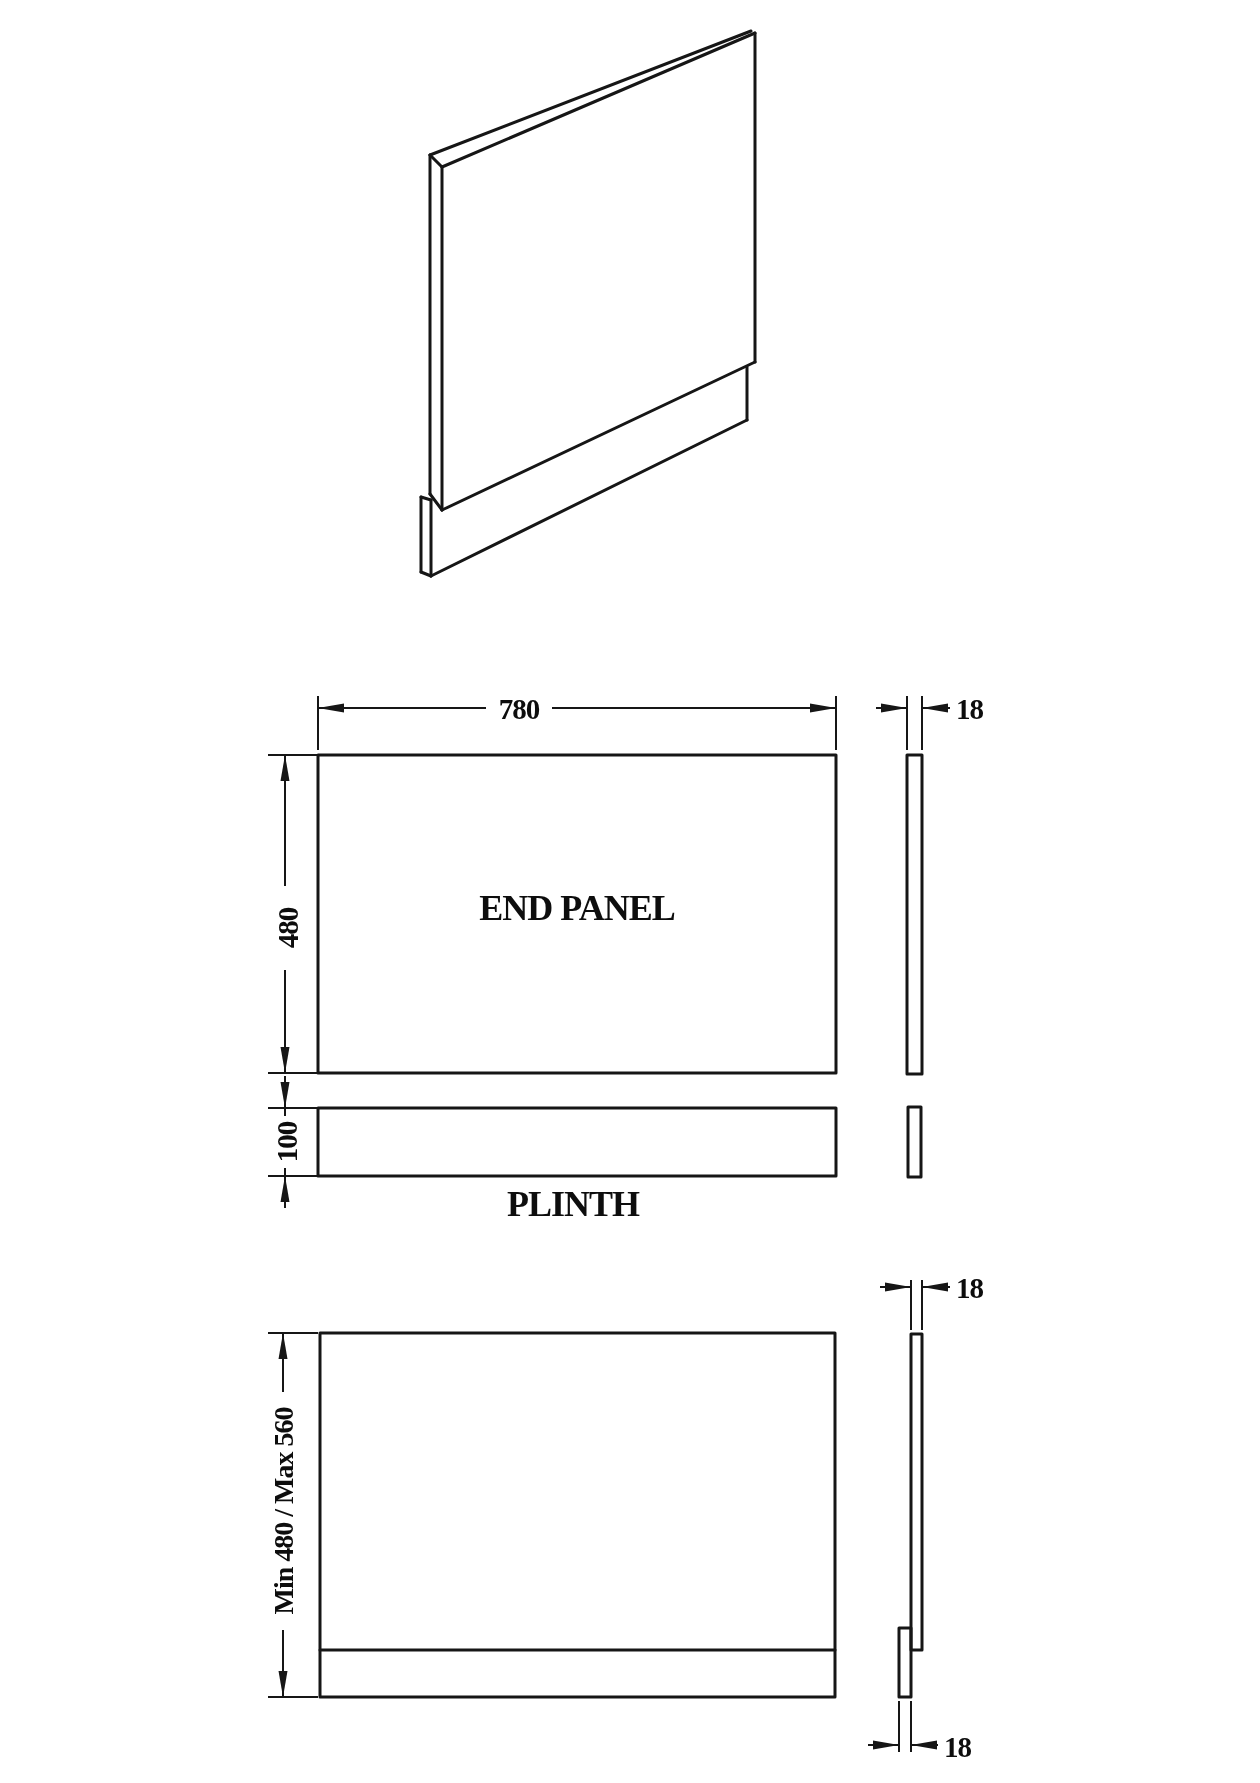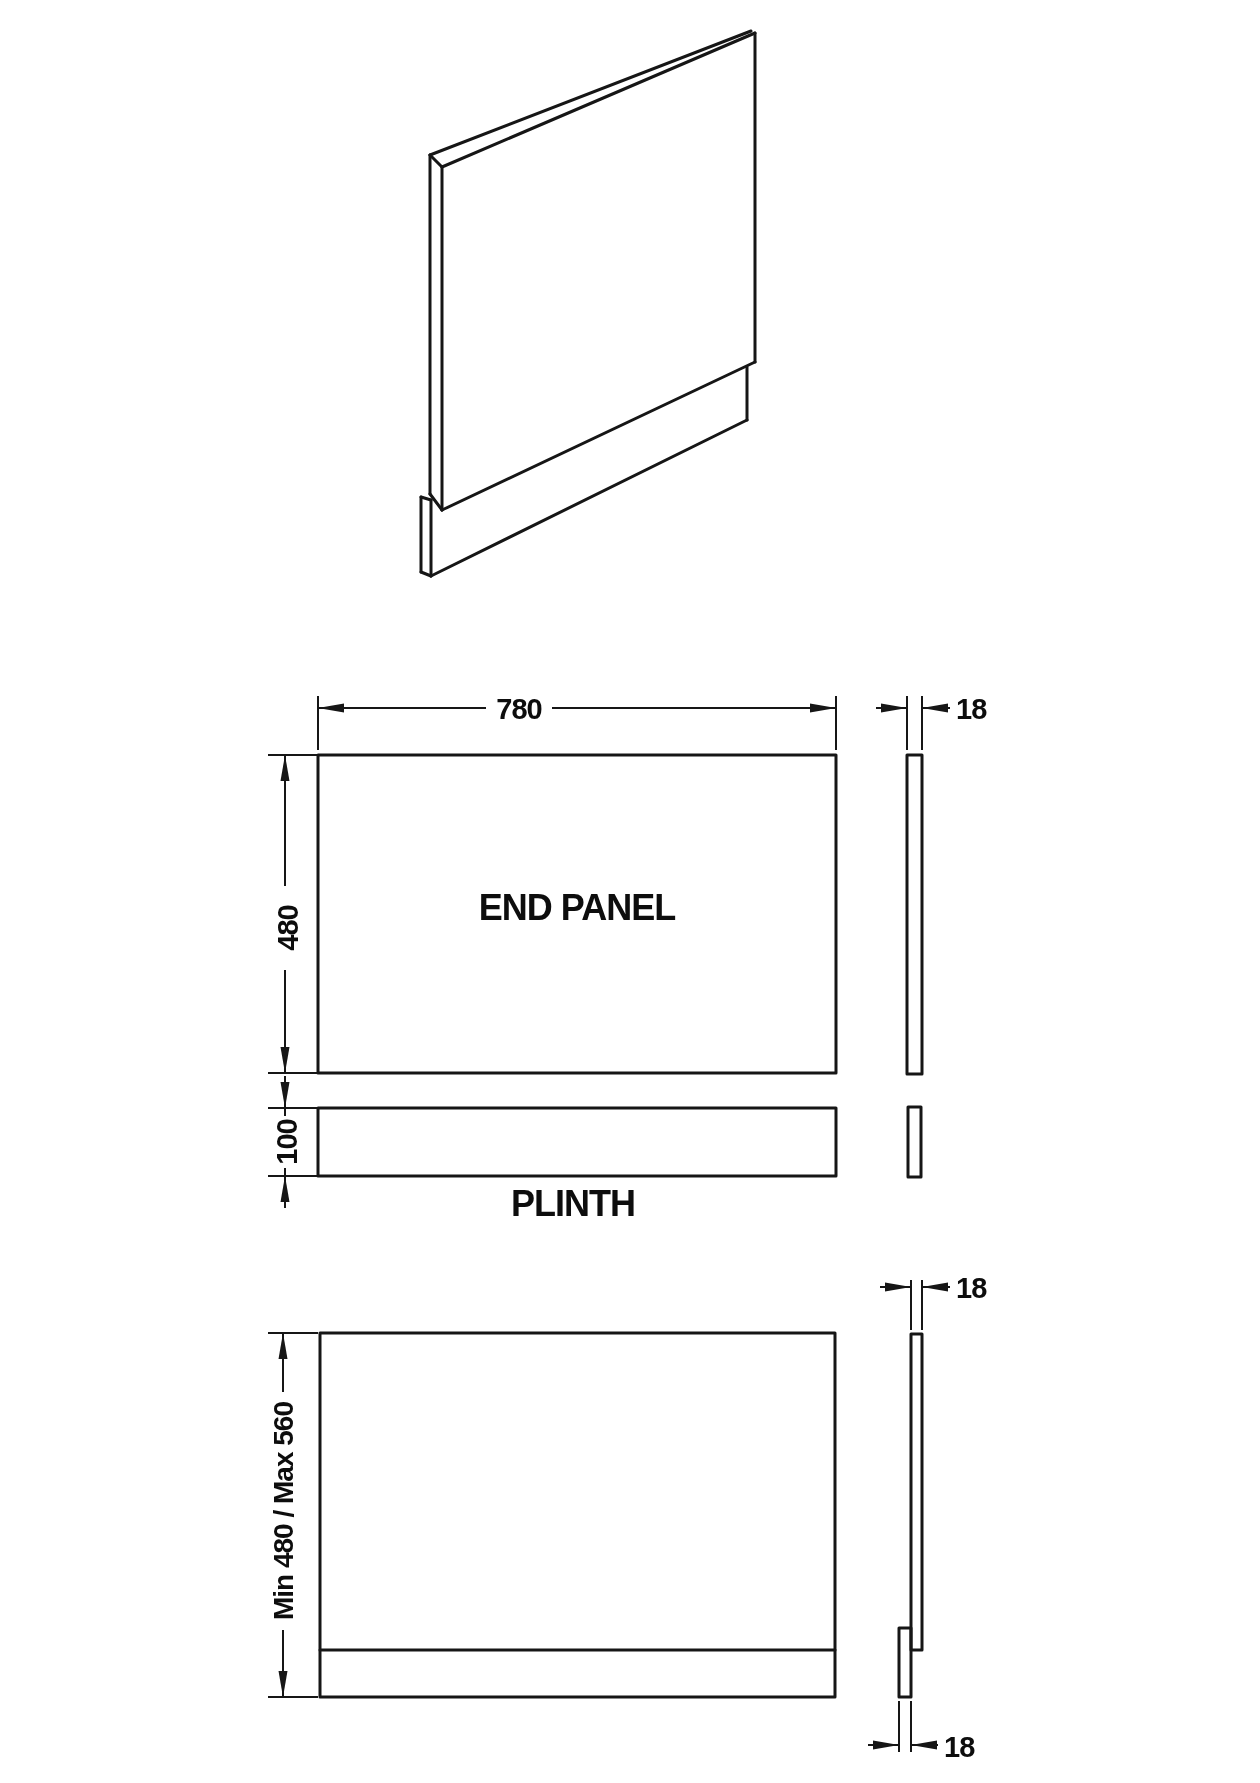--- a/index.html
+++ b/index.html
@@ -5,21 +5,21 @@
   html, body {
     margin: 0;
     padding: 0;
     background: #ffffff;
   }
   .sheet {
     position: relative;
     width: 1260px;
     height: 1783px;
     background: #ffffff;
-    font-family: Liberation Sans, sans-serif;
+    font-family: Liberation Serif, serif;
   }
   svg { display: block; }
   .outline {
     fill: none;
     stroke: #161616;
     stroke-width: 3;
     stroke-linejoin: round;
     stroke-linecap: round;
   }
   .dimline {

